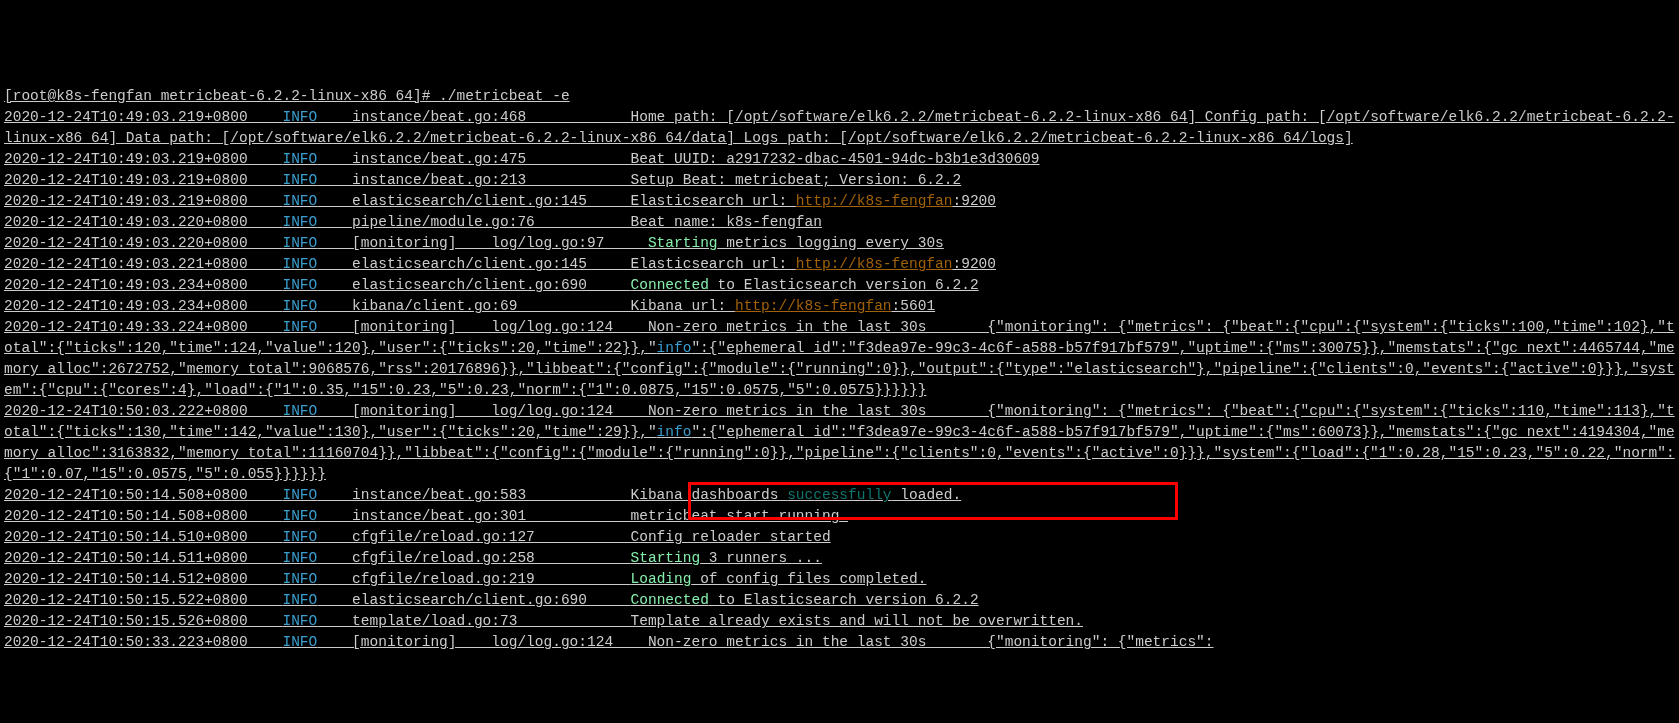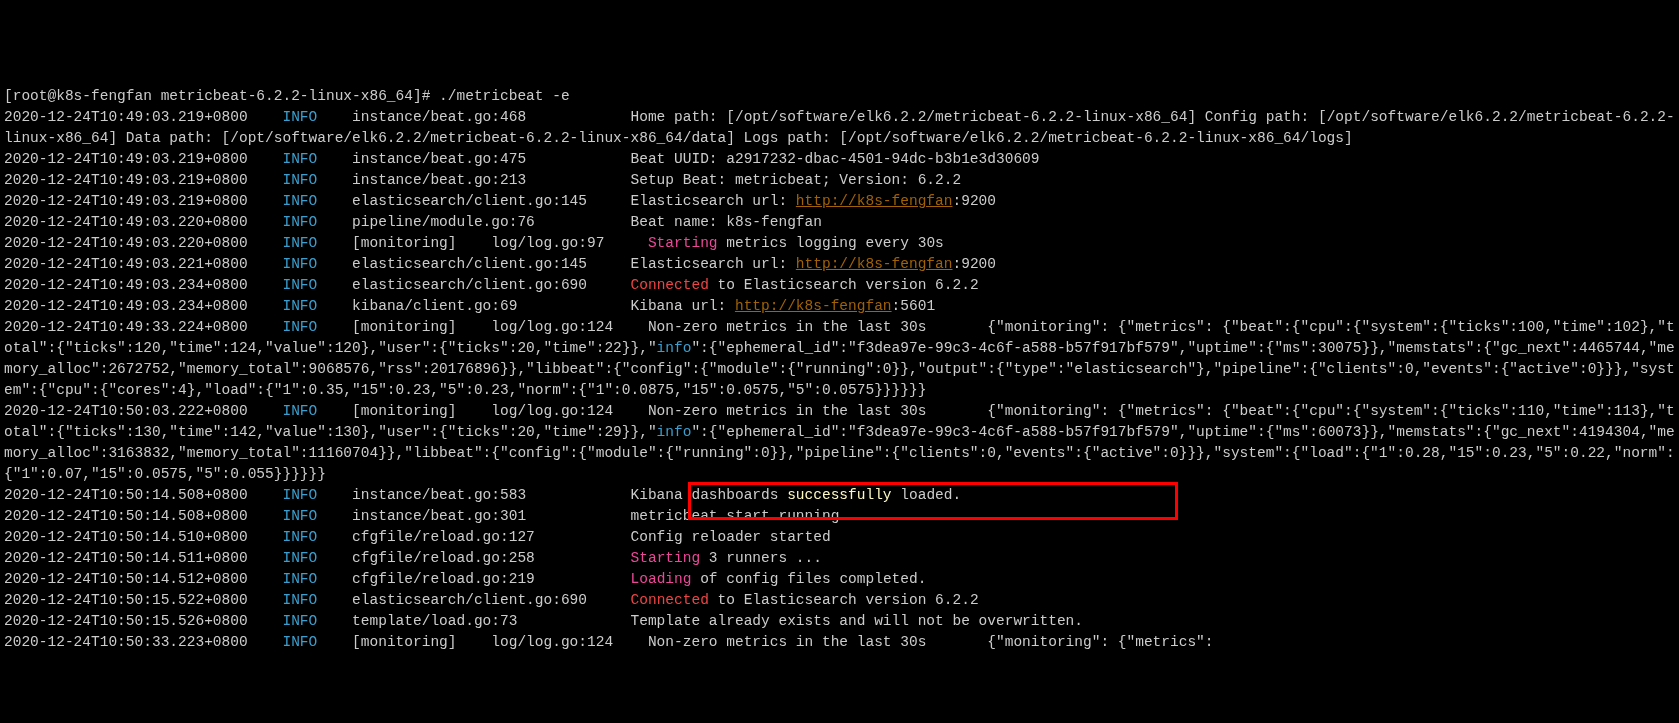--- a/index.html
+++ b/index.html
@@ -10,26 +10,26 @@
     font-size: 14.5px;
     line-height: 1.45;
     padding: 2px 4px;
     white-space: pre-wrap;
     word-break: break-all;
     width: 1679px;
     height: 723px;
     overflow: hidden;
   }
   .info { color: #3a9fcf; }
-  .starting { color: #ec4899; }
-  .connected { color: #ef4444; }
-  .success { color: #fef9c3; }
+  .starting { color: #86efac; }
+  .connected { color: #86efac; }
+  .success { color: #0f766e; }
   .url { color: #a16207; text-decoration: underline; }
   .infojson { color: #3a9fcf; }
-  .line { display: block; }
+  .line { display: block; text-decoration: underline; }
   .highlight-box {
     position: absolute;
     border: 3px solid #ff0000;
     left: 688px;
     top: 482px;
     width: 490px;
     height: 38px;
     pointer-events: none;
   }
 </style>

